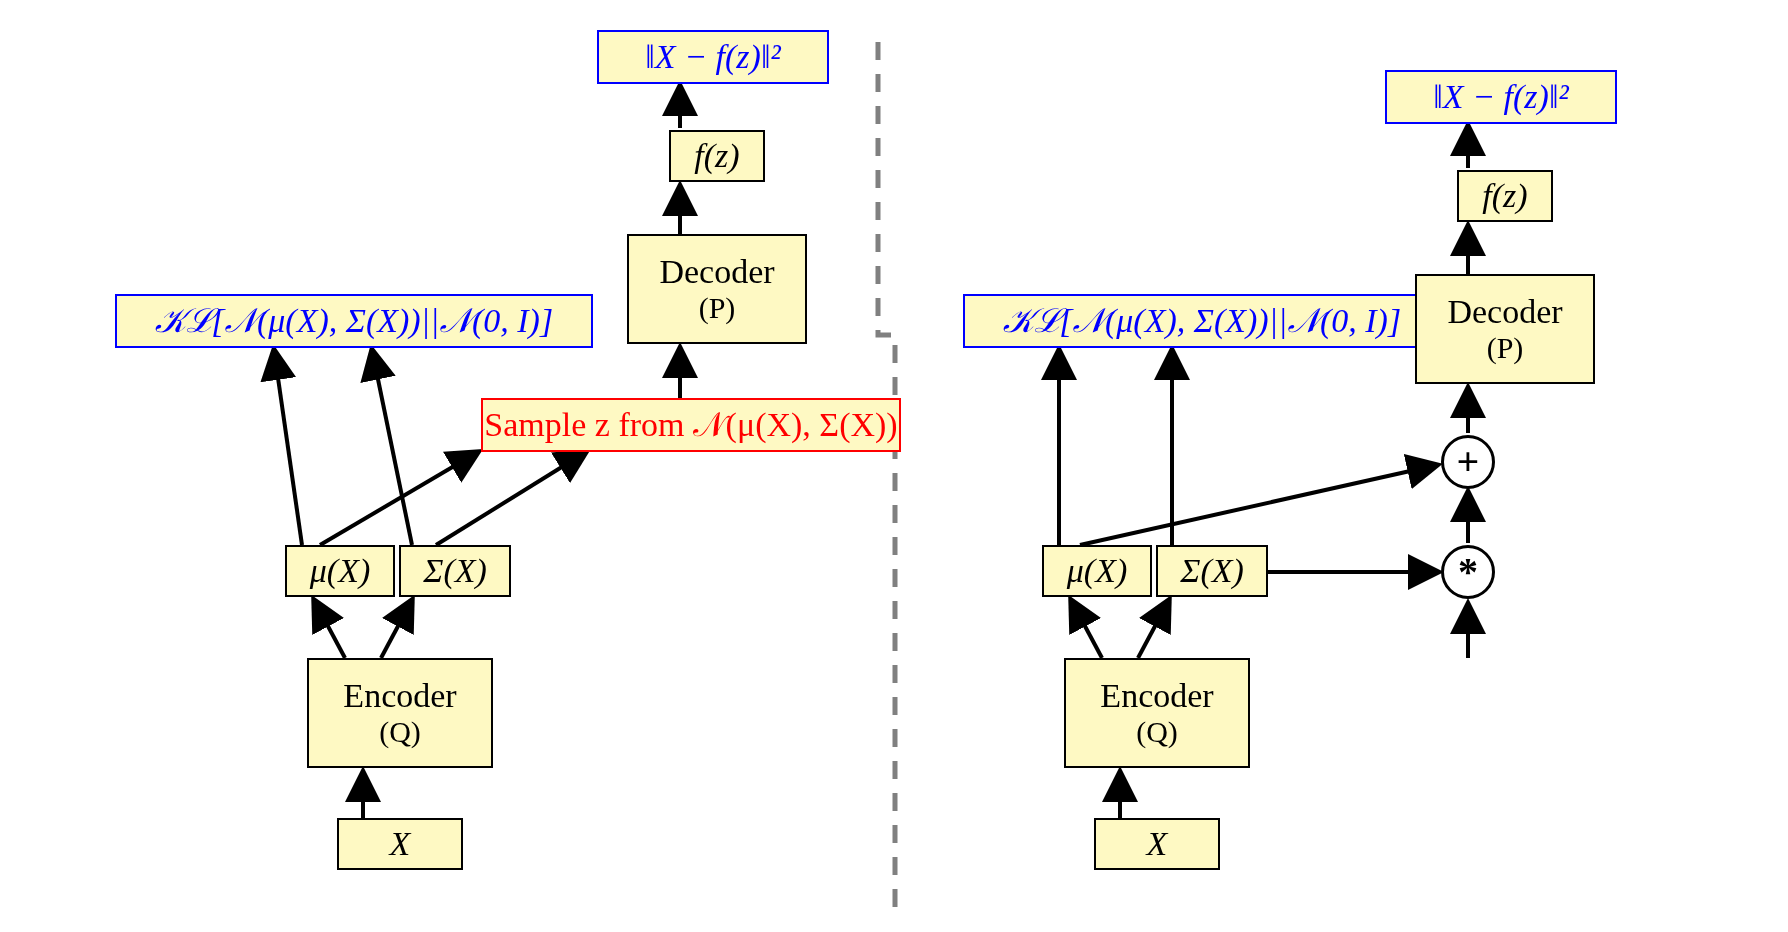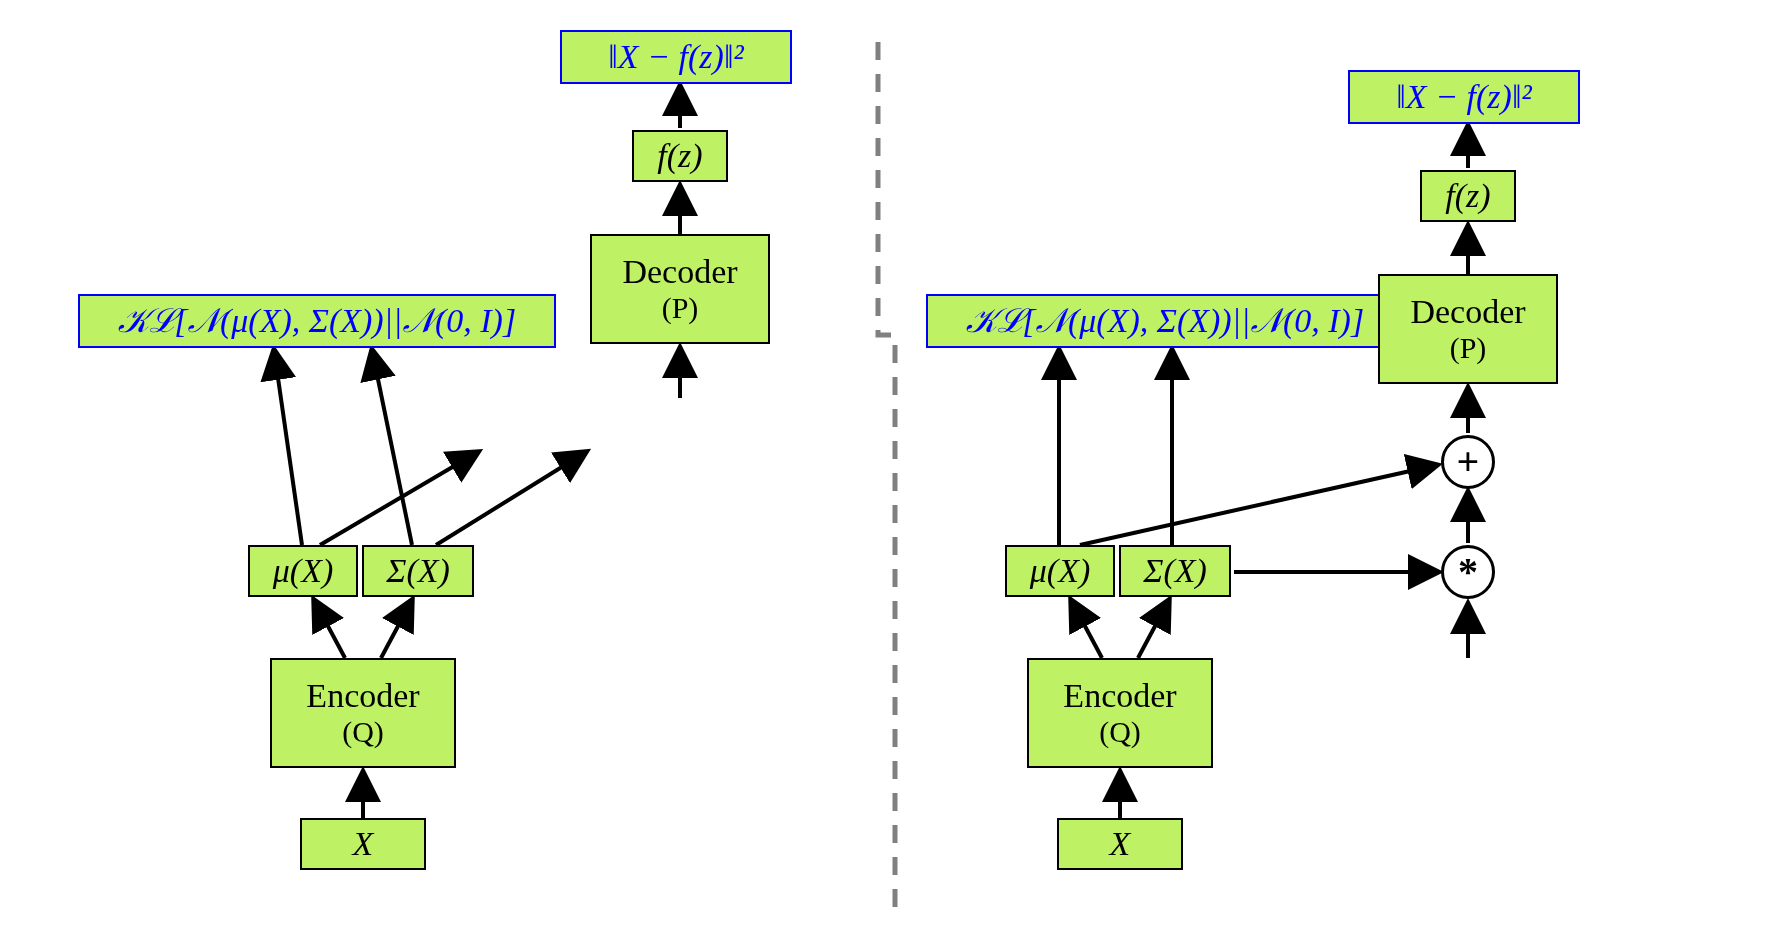--- a/index.html
+++ b/index.html
@@ -11,31 +11,32 @@
     font-family: "Times New Roman", "Nimbus Roman", serif;
   }
   .stage {
     position: relative;
     width: 1788px;
     height: 932px;
   }
   .box {
     position: absolute;
     border: 2.5px solid #000;
-    background: #bef264;
+    background: #fef9c3;
     text-align: center;
     display: flex;
     flex-direction: column;
     align-items: center;
     justify-content: center;
     font-size: 34px;
     line-height: 1.15;
     padding: 8px 10px;
     box-sizing: border-box;
     white-space: nowrap;
+    margin-left: 37px;
   }
   .box.blue { border-color: #0000ff; color: #0000ff; }
   .box.red  { border-color: #ff0000; color: #ff0000; }
   .box .sub { font-size: 30px; }
   .circ {
     position: absolute;
     width: 54px;
     height: 54px;
     border: 3px solid #000;
     border-radius: 50%;
@@ -120,20 +121,21 @@
   <div class="box" style="left:270px; top:658px; width:186px; height:110px;">
     <span>Encoder</span>
     <span class="sub">(Q)</span>
   </div>
 
   <div class="box" style="left:248px; top:545px; width:110px; height:52px; font-style:italic;">μ(X)</div>
   <div class="box" style="left:362px; top:545px; width:112px; height:52px; font-style:italic;">Σ(X)</div>
 
   <div class="box blue" style="left:78px; top:294px; width:478px; height:54px; font-style:italic;">𝒦ℒ[𝒩(μ(X), Σ(X))||𝒩(0, I)]</div>
 
+  <div class="box red" style="left:444px; top:398px; width:420px; height:54px;">Sample z from 𝒩(μ(X), Σ(X))</div>
 
   <div class="box" style="left:590px; top:234px; width:180px; height:110px;">
     <span>Decoder</span>
     <span class="sub">(P)</span>
   </div>
 
   <div class="box" style="left:632px; top:130px; width:96px; height:52px; font-style:italic;">f(z)</div>
 
   <div class="box blue" style="left:560px; top:30px; width:232px; height:54px; font-style:italic;">‖X − f(z)‖²</div>
 

